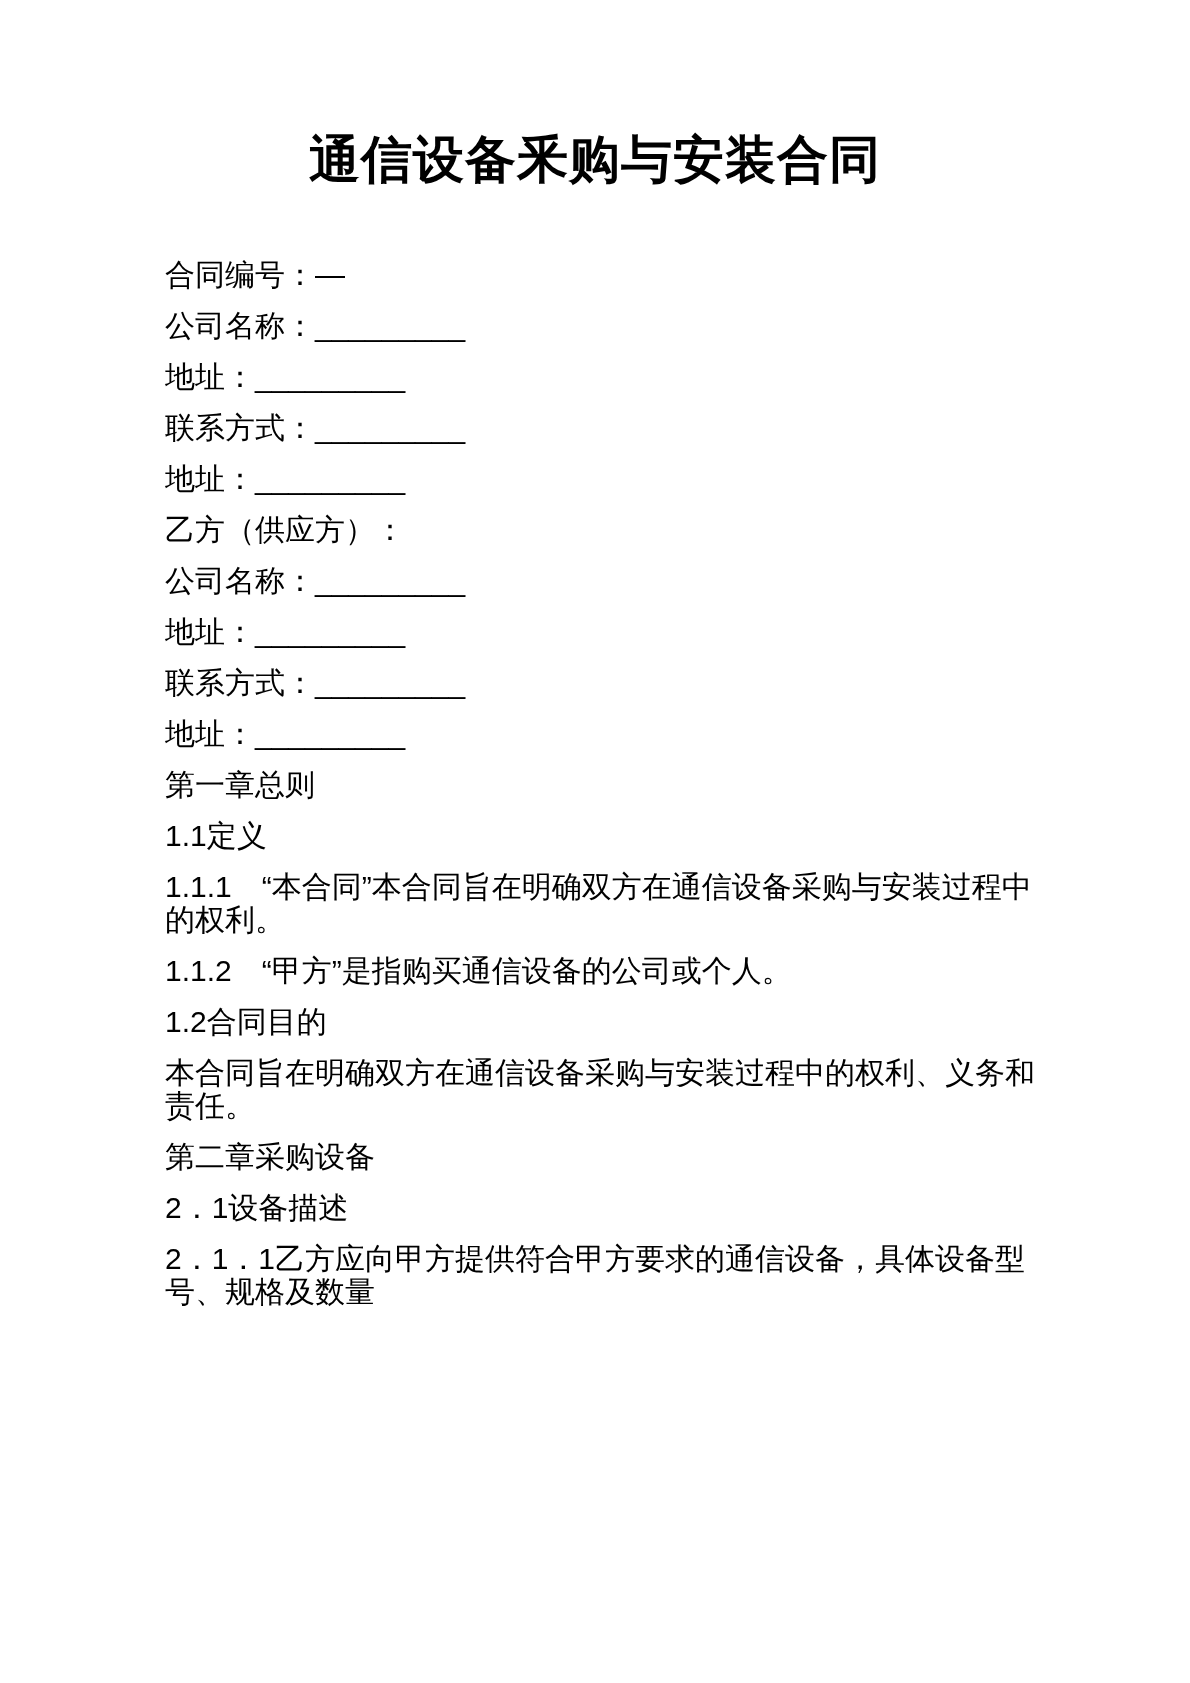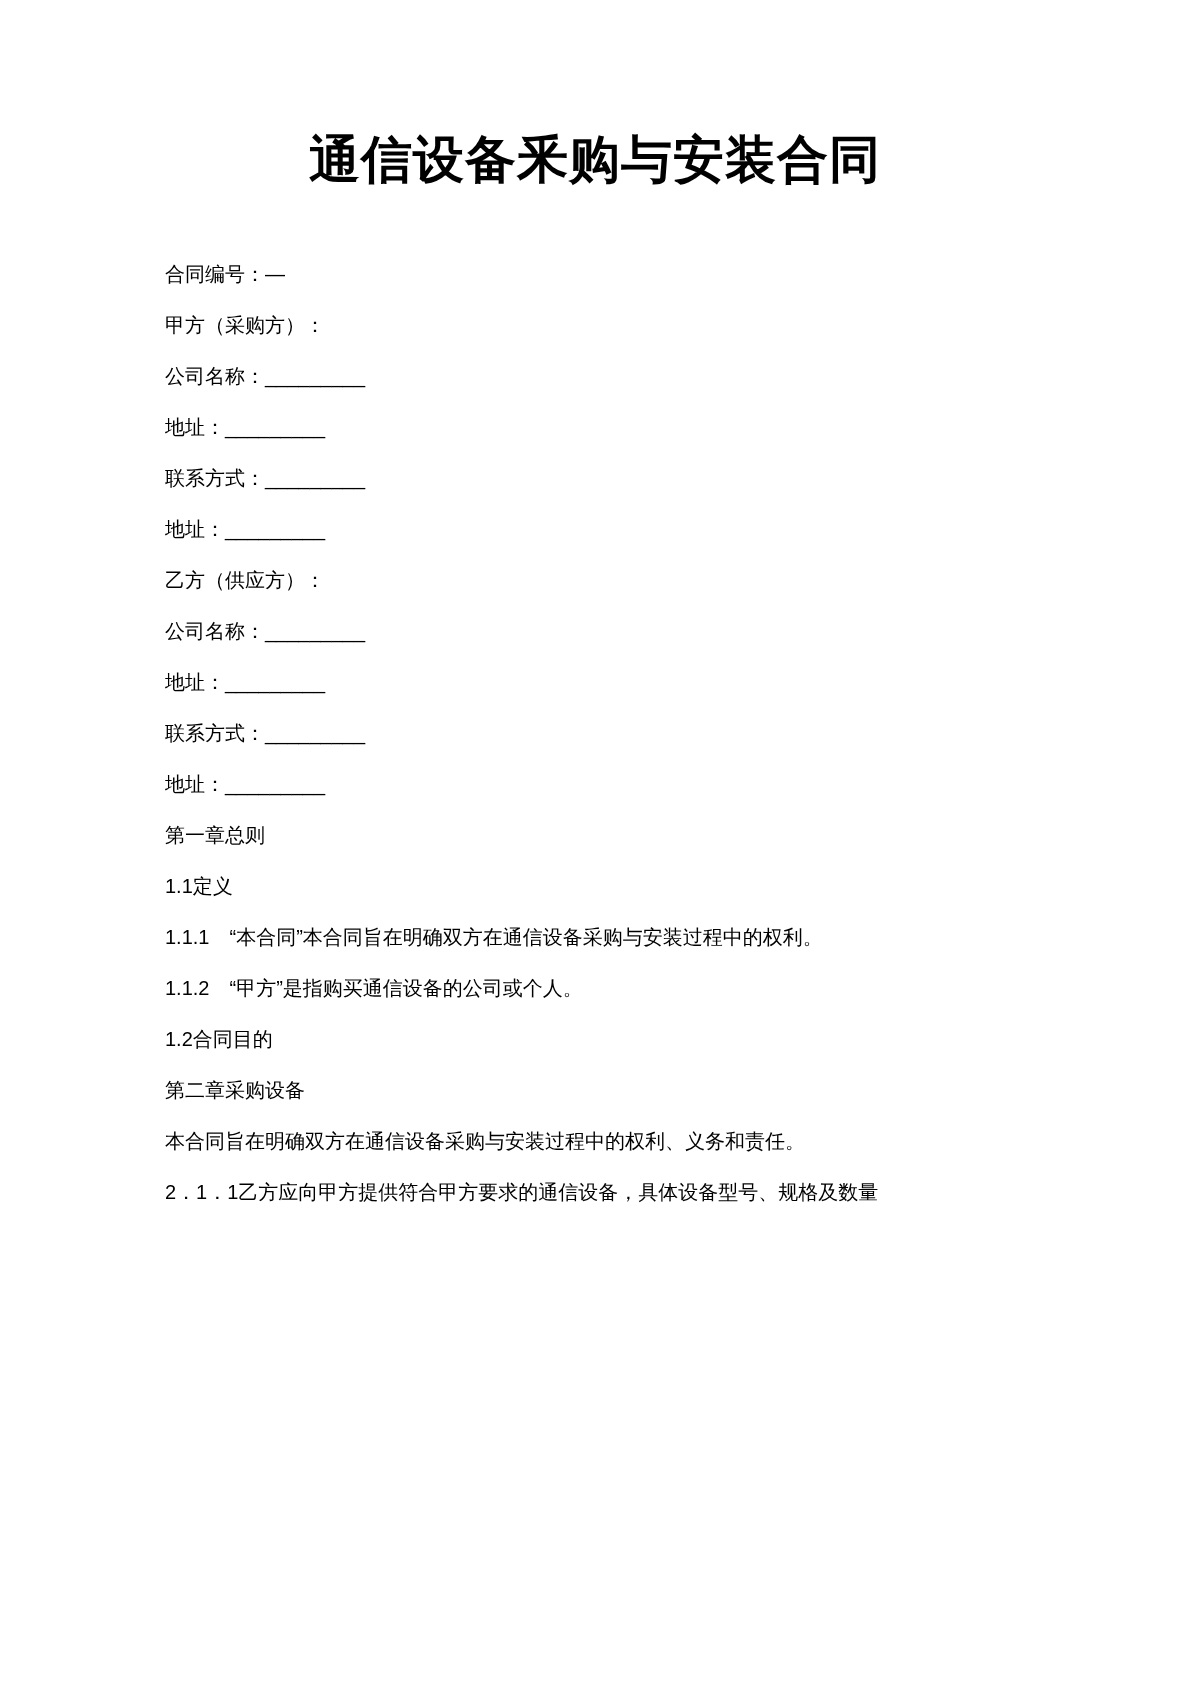--- a/index.html
+++ b/index.html
@@ -24,50 +24,50 @@
     font-weight: 700;
     text-align: center;
     margin: 0 0 66px 0;
     letter-spacing: 1px;
   }
   .doc-body {
     margin-left: 165px;
     width: 880px;
   }
   .doc-body p {
-    font-size: 20px;
+    font-size: 30px;
     line-height: 33px;
     margin: 0 0 18px 0;
     font-weight: 400;
     white-space: pre-wrap;
   }
   .doc-body p.indent-1 {
     padding-left: 28px;
   }
 </style>
 </head>
 <body>
 
 <div class="page">
   <h1 class="doc-title">通信设备釆购与安装合同</h1>
 
   <div class="doc-body">
     <p>合同编号：—</p>
-    <p>甲方（采购方）：</p>
     <p>公司名称：_________</p>
     <p>地址：_________</p>
     <p>联系方式：_________</p>
     <p>地址：_________</p>
     <p>乙方（供应方）：</p>
     <p>公司名称：_________</p>
     <p>地址：_________</p>
     <p>联系方式：_________</p>
     <p>地址：_________</p>
     <p>第一章总则</p>
     <p>1.1定义</p>
     <p>1.1.1　“本合同”本合同旨在明确双方在通信设备采购与安装过程中的权利。</p>
     <p>1.1.2　“甲方”是指购买通信设备的公司或个人。</p>
     <p>1.2合同目的</p>
+    <p>本合同旨在明确双方在通信设备采购与安装过程中的权利、义务和责任。</p>
     <p>第二章采购设备</p>
-    <p>本合同旨在明确双方在通信设备采购与安装过程中的权利、义务和责任。</p>
+    <p>2．1设备描述</p>
     <p>2．1．1乙方应向甲方提供符合甲方要求的通信设备，具体设备型号、规格及数量</p>
   </div>
 </div>
 
 </body></html>

